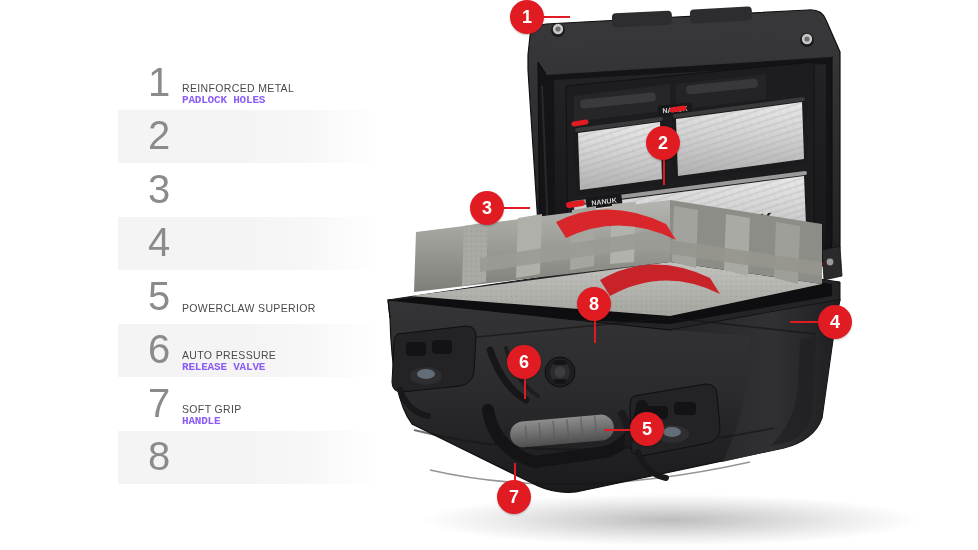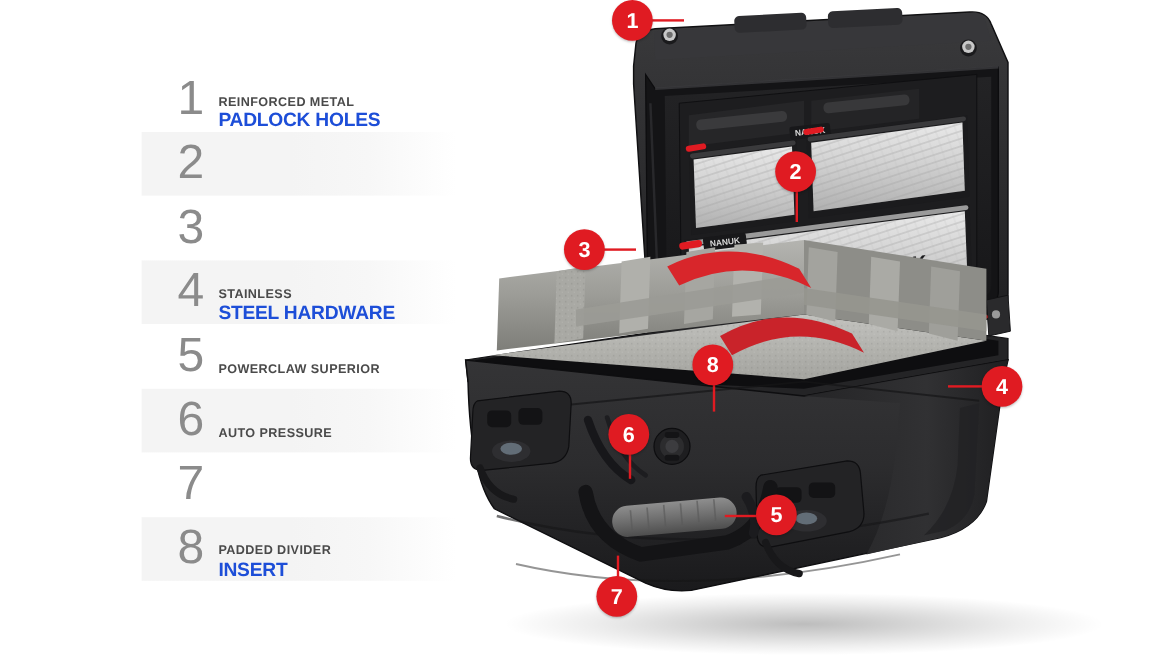--- a/index.html
+++ b/index.html
@@ -64,32 +64,33 @@
     position: relative;
     z-index: 1;
     margin-left: 30px;
     line-height: 1.08;
   }
   .feature-sub {
     display: block;
     font-size: 10.5px;
     letter-spacing: 0.35px;
     color: #4a4a4a;
-    font-weight: 700;
+    font-weight: 400;
     text-transform: uppercase;
     margin-bottom: 1px;
     margin-top: 24px;
   }
   .feature-title {
     display: block;
-    font-size: 16px;
+    font-size: 11px;
     letter-spacing: -0.2px;
-    color: #1d4ed8;
+    color: #8b5cf6;
     font-weight: 700;
     text-transform: uppercase;
+    font-family: Liberation Mono, monospace;
   }
 
   
   #product-photo {
     position: absolute;
     left: 370px;
     top: 0;
     width: 608px;
     height: 550px;
   }
@@ -142,54 +143,51 @@
     </div>
 
     <div class="feature-row plain">
 
       <span class="feature-num">3</span>
     </div>
 
     <div class="feature-row">
       <span class="band"></span>
       <span class="feature-num">4</span>
-      <span class="feature-text">
-        <span class="feature-sub">STAINLESS</span>
-        <span class="feature-title">STEEL HARDWARE</span>
-      </span>
     </div>
 
     <div class="feature-row plain">
 
       <span class="feature-num">5</span>
       <span class="feature-text">
         <span class="feature-sub">POWERCLAW SUPERIOR</span>
       </span>
     </div>
 
     <div class="feature-row">
       <span class="band"></span>
       <span class="feature-num">6</span>
       <span class="feature-text">
         <span class="feature-sub">AUTO PRESSURE</span>
+        <span class="feature-title">RELEASE VALVE</span>
       </span>
     </div>
 
     <div class="feature-row plain">
 
       <span class="feature-num">7</span>
+      <span class="feature-text">
+        <span class="feature-sub">SOFT GRIP</span>
+        <span class="feature-title">HANDLE</span>
+      </span>
     </div>
 
     <div class="feature-row">
       <span class="band"></span>
       <span class="feature-num">8</span>
-      <span class="feature-text">
-        <span class="feature-sub">PADDED DIVIDER</span>
-        <span class="feature-title">INSERT</span>
-      </span>
     </div>
 
   </div>
 
   <div id="product-photo">
     <svg width="608" height="550" viewBox="0 0 608 550" xmlns="http://www.w3.org/2000/svg">
       <defs>
         <linearGradient id="shellDark" x1="0" y1="0" x2="0" y2="1">
           <stop offset="0%" stop-color="#3a3a3c"></stop>
           <stop offset="55%" stop-color="#2a2a2c"></stop>

